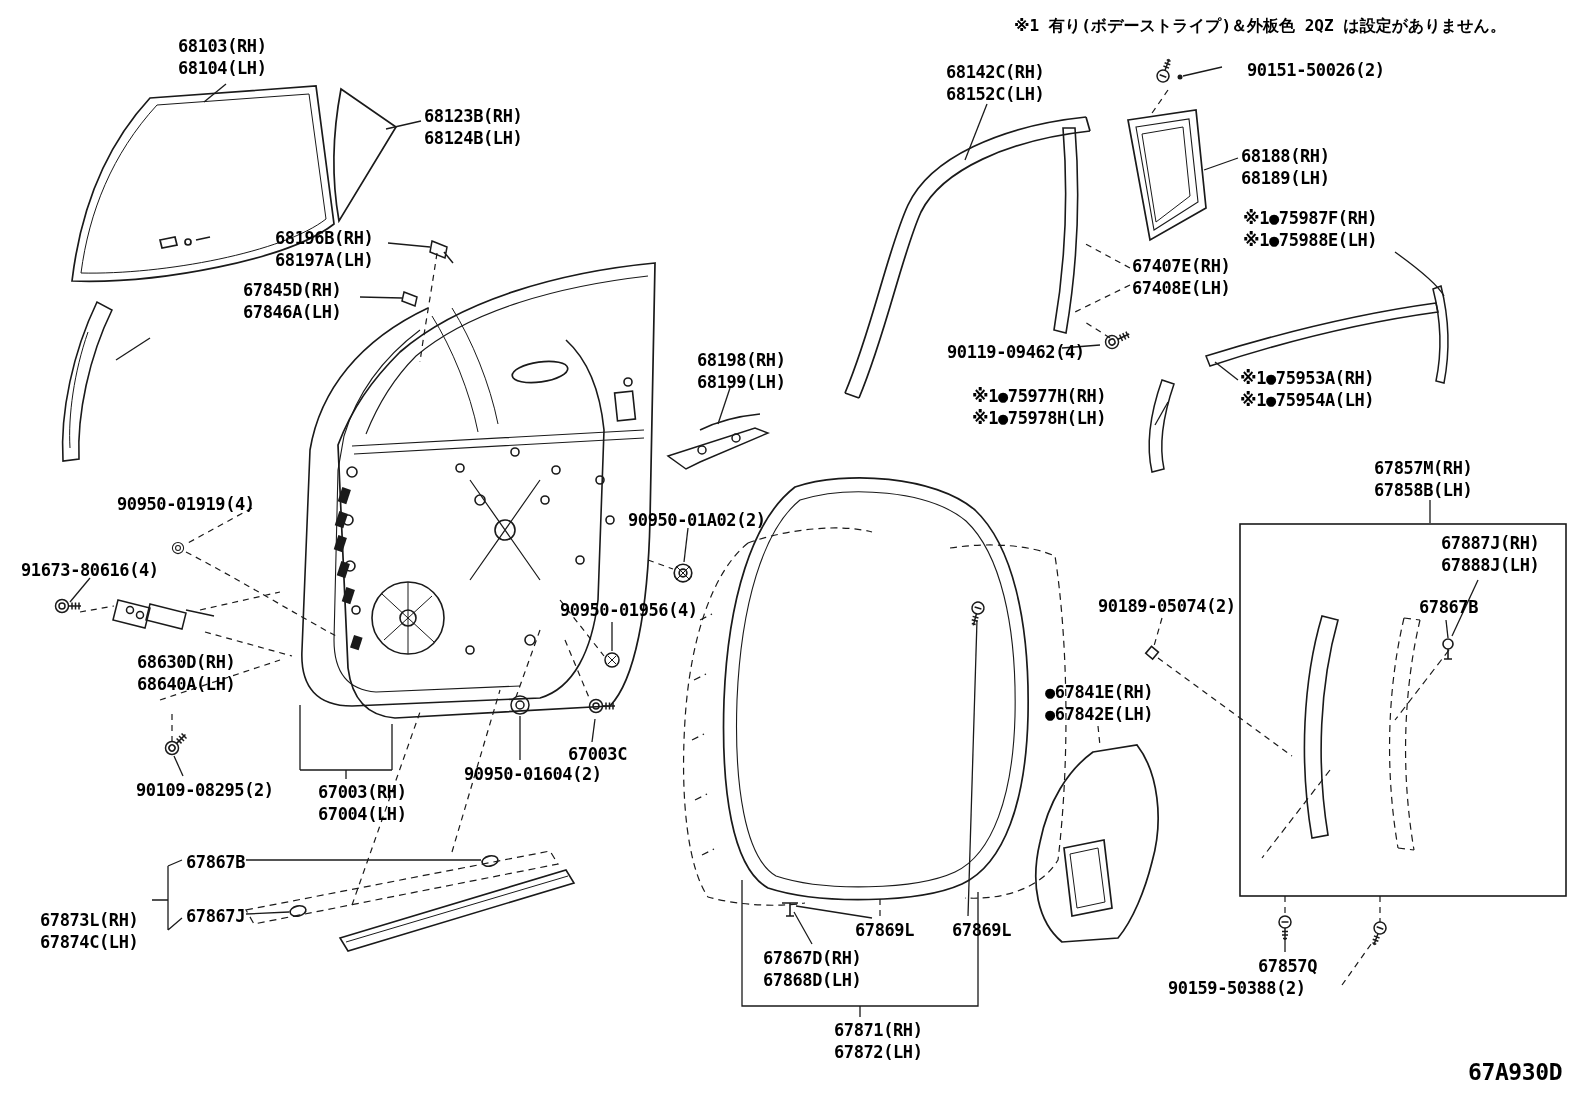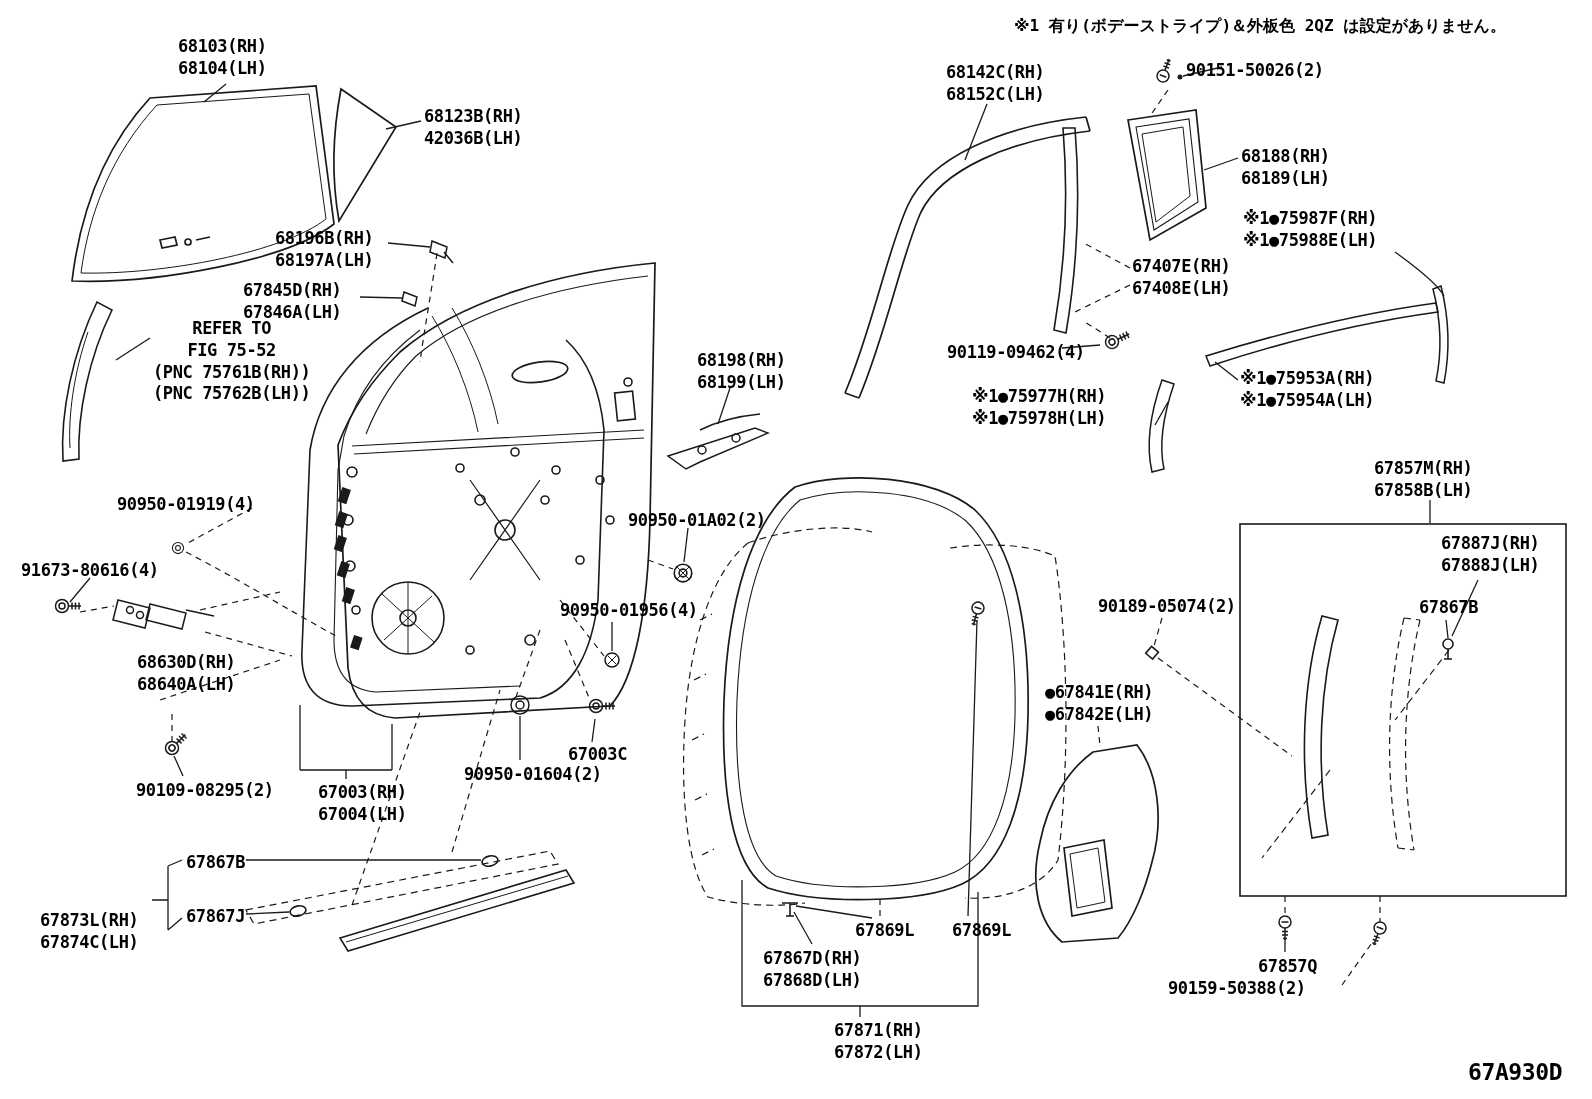--- a/index.html
+++ b/index.html
@@ -3,21 +3,21 @@
 <meta charset="utf-8">
 <style>
   html,body{margin:0;padding:0;background:#fff;}
   #stage{
     position:relative;width:1592px;height:1099px;background:#ffffff;
     font-family:"DejaVu Sans Mono","DejaVu Sans",monospace;color:#000;overflow:hidden;
   }
   #art{position:absolute;left:0;top:0;}
   .lbl{
     position:absolute;font-weight:bold;font-size:17px;line-height:1.28;
-    white-space:pre-line;letter-spacing:-0.4px;color:#000;text-align:center;
+    white-space:pre-line;letter-spacing:-0.4px;color:#000;
   }
   .note{font-size:16px;letter-spacing:0;}
   .code{font-size:23px;}
 </style>
 </head>
 <body>
 
 <div id="stage">
 
   <svg id="art" width="1592" height="1099" viewBox="0 0 1592 1099">
@@ -254,32 +254,28 @@
       <path d="M1342 985 L1374 940"></path>
       <path d="M880 916 L880 897"></path>
     </g>
   </svg>
 
   <div class="lbl note" style="left:1014px;top:16px">※1 有り(ボデーストライプ)＆外板色 2QZ は設定がありません。</div>
 
   <div class="lbl" style="left:178px;top:36px">68103(RH)
 68104(LH)</div>
   <div class="lbl" style="left:424px;top:106px">68123B(RH)
-42036B(LH)</div>
+68124B(LH)</div>
   <div class="lbl" style="left:275px;top:228px">68196B(RH)
 68197A(LH)</div>
   <div class="lbl" style="left:243px;top:280px">67845D(RH)
 67846A(LH)</div>
-  <div class="lbl" style="left:153px;top:318px">REFER TO
-FIG 75-52
-(PNC 75761B(RH))
-(PNC 75762B(LH))</div>
   <div class="lbl" style="left:946px;top:62px">68142C(RH)
 68152C(LH)</div>
-  <div class="lbl" style="left:1186px;top:60px">90151-50026(2)</div>
+  <div class="lbl" style="left:1247px;top:60px">90151-50026(2)</div>
   <div class="lbl" style="left:1241px;top:146px">68188(RH)
 68189(LH)</div>
   <div class="lbl" style="left:1243px;top:208px">※1●75987F(RH)
 ※1●75988E(LH)</div>
   <div class="lbl" style="left:1132px;top:256px">67407E(RH)
 67408E(LH)</div>
   <div class="lbl" style="left:947px;top:342px">90119-09462(4)</div>
   <div class="lbl" style="left:972px;top:386px">※1●75977H(RH)
 ※1●75978H(LH)</div>
   <div class="lbl" style="left:1240px;top:368px">※1●75953A(RH)

